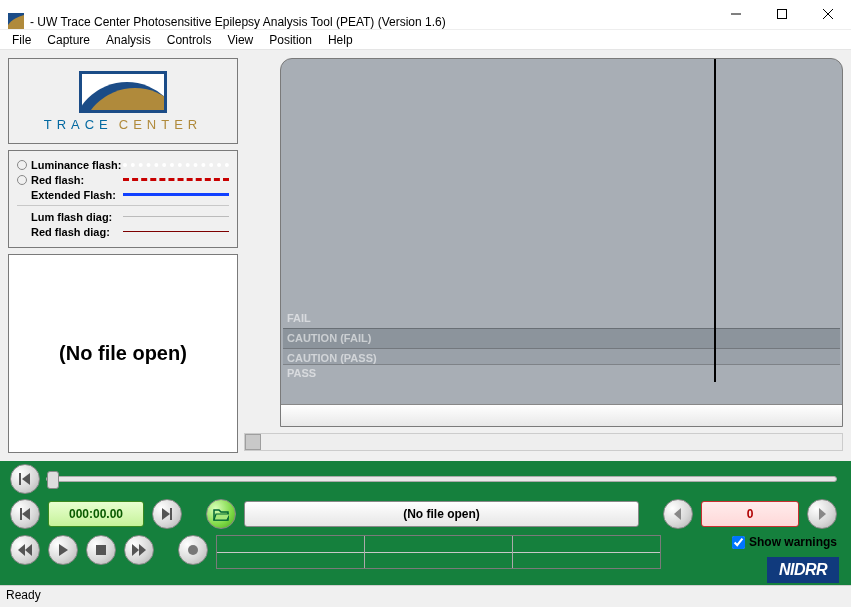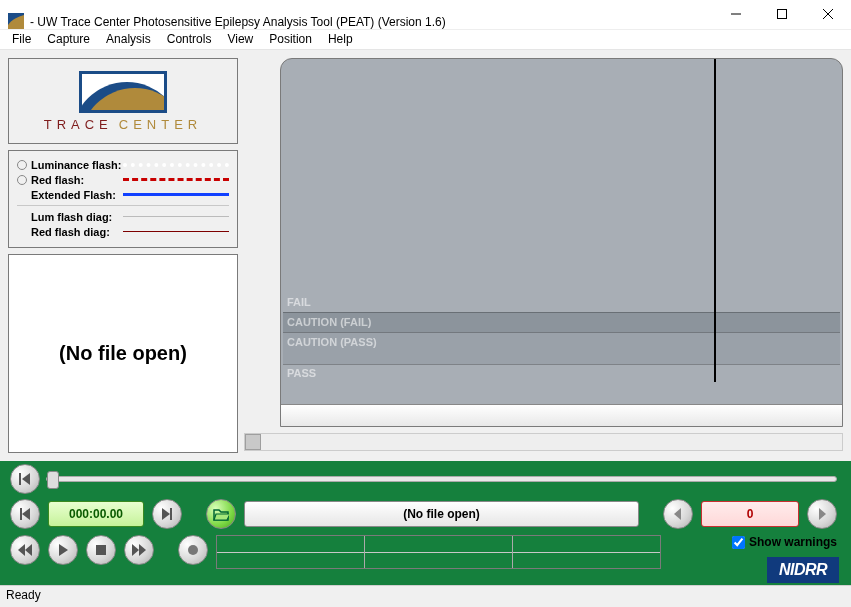--- a/index.html
+++ b/index.html
@@ -6,36 +6,36 @@
   body { font-family: "Segoe UI", Tahoma, sans-serif; font-size: 12px; background: #fff; width: 851px; height: 607px; overflow: hidden; }
 
   
   .titlebar { height: 30px; background: #fff; display: flex; align-items: flex-end; border-bottom: 1px solid #eee; }
   .titlebar-icon { width: 16px; height: 16px; margin: 0 6px 0 8px; }
   .titlebar-text { flex: 1; font-size: 12px; color: #000; }
   .titlebar-btns { display: flex; }
   .titlebar-btn { width: 46px; height: 30px; display: flex; align-items: center; justify-content: center; font-size: 14px; background: #fff; }
 
   
-  .menubar { height: 20px; display: flex; padding: 0 4px; border-bottom: 1px solid #e5e5e5; }
+  .menubar { height: 20px; display: flex; align-items: center; padding: 0 4px; border-bottom: 1px solid #e5e5e5; }
   .menubar-item { padding: 2px 8px; color: #000; }
 
   
   .content { padding: 8px; background: #f0f0f0; display: flex; gap: 6px; height: 411px; }
   .left-col { width: 230px; display: flex; flex-direction: column; gap: 6px; }
   .panel { border: 1px solid #7a7a7a; background: #f0f0f0; }
 
   
   .logo-panel { height: 86px; display:flex; align-items:center; justify-content:center; background:#f0f0f0; }
   .logo-box { display:flex; flex-direction:column; align-items:center; gap:4px; }
   .logo-mark { width: 88px; height: 42px; border: 3px solid #1b4c87; position: relative; background:#fff; overflow:hidden; }
   .logo-mark::before { content:""; position:absolute; width:110px; height:110px; border-radius:50%; background:#1b4c87; left:-10px; top:8px; }
   .logo-mark::after { content:""; position:absolute; width:110px; height:110px; border-radius:50%; background:#b08a3b; left:-2px; top:14px; }
   .logo-text { letter-spacing: 5px; font-size: 13px; font-weight: 400; display:flex; }
-  .logo-text .t1 { color:#7f1d1d; }
+  .logo-text .t1 { color:#0369a1; }
   .logo-text .t2 { color:#b08a3b; margin-left:6px;}
 
   
   .legend-panel { padding: 6px 8px 8px 8px; font-size: 11px; }
   .legend-row { display:flex; align-items:center; height:15px;justify-content:flex-end; }
   .legend-radio { width:10px; height:10px; border:1px solid #888; border-radius:50%; margin-right:4px; flex-shrink:0;}
   .legend-spacer { width:14px; flex-shrink:0; }
   .legend-label { width: 92px; font-weight: bold; }
   .legend-line { flex:1; height: 4px; }
   .ll-white { border-top: 4px dotted #fff; height:0; }
@@ -50,21 +50,21 @@
   .preview-text { font-size: 20px; font-weight: bold; }
 
   
   .right-col { flex:1; display:flex; flex-direction:column; }
   .analysis-panel { flex:1; border:1px solid #7a7a7a; border-radius: 12px 12px 0 0; background: #a8aeb5; position:relative; overflow:hidden; display:flex; flex-direction:column;margin-left:36px;}
   .chart-upper { flex:1; position:relative; }
   .zone-stack { position:absolute; left:2px; right:2px; bottom:22px; }
   .zone { font-size:11px; font-weight:bold; color: rgba(255,255,255,0.55); padding-left:4px; border-top:1px solid rgba(0,0,0,0.25); }
   .z-fail { height:18px; background: transparent; padding-top:2px; border-top:none;}
   .z-cfail { height:20px; background: #8c949c; line-height:18px; }
-  .z-cpass { height:32px; background: #9aa1a9; line-height:18px; }
+  .z-cpass { height:16px; background: #9aa1a9; line-height:18px; }
   .z-pass { height:18px; background: transparent; line-height:16px;}
   .playhead { position:absolute; top:0; bottom:22px; right:126px; width:2px; background:#000;}
   .timeline-strip { height:22px; background: linear-gradient(#fff,#e8e8e8); border-top:1px solid #888;}
   .hscroll-out { height:22px; margin-top:4px; display:flex; align-items:center;}
   .hscroll { flex:1; height:18px; background:#eee; border:1px solid #ccc; position:relative;}
   .hscroll-thumb { position:absolute; left:0; top:0; height:100%; width:16px; background:#c9c9c9; border:1px solid #9e9e9e;}
 
   
   .lower { padding: 4px 14px 2px 10px; background:#15803d; height:124px; position:relative;}
   .seek-row { display:flex; align-items:center; gap:6px; height:28px;}

